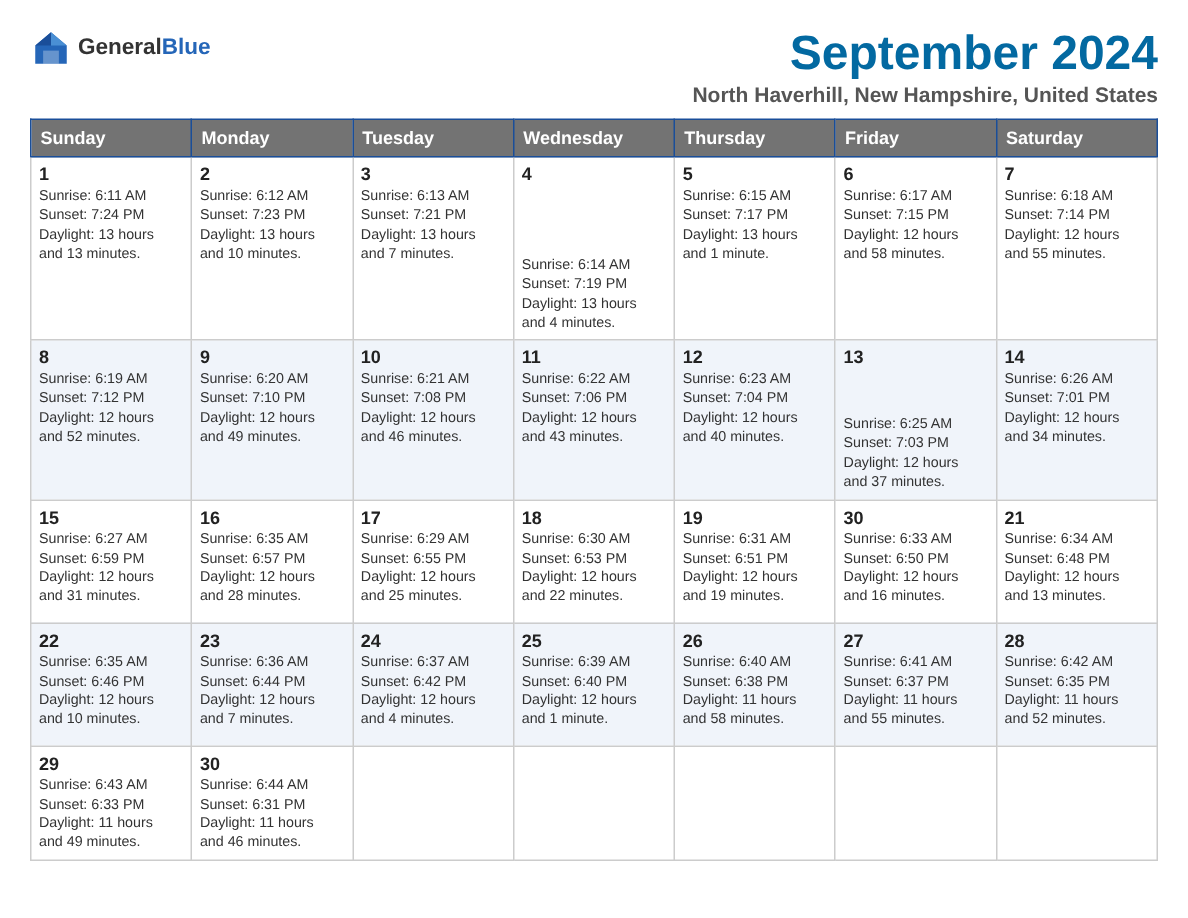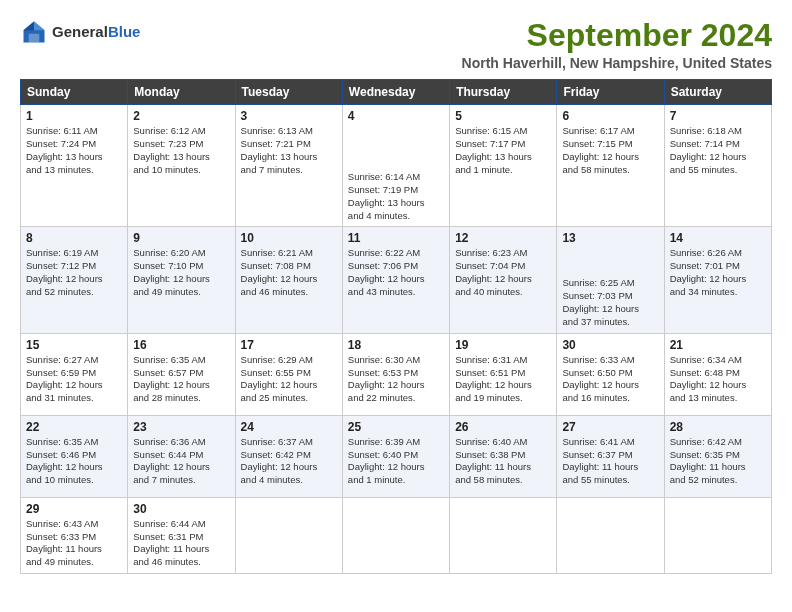--- a/index.html
+++ b/index.html
@@ -43,37 +43,37 @@
     .logo-icon {
       width: 28px;
       height: 28px;
     }
     .title-block {
       text-align: right;
     }
     .month-title {
       font-size: 32px;
       font-weight: bold;
-      color: #4d7c0f;
+      color: #0369a1;
       line-height: 1.1;
     }
     .location {
       font-size: 14px;
       color: #555;
       margin-top: 2px;
       font-weight: bold;
     }
     .calendar {
       width: 100%;
       border-collapse: collapse;
       margin-top: 8px;
       font-size: 11px;
     }
     .calendar th {
-      background: #404040;
+      background: #737373;
       color: #fff;
       text-align: left;
       padding: 5px 6px;
       font-size: 12px;
       font-weight: bold;
       border: 1px solid #1a4e99;
     }
     .calendar td {
       width: calc(100% / 7);
       vertical-align: top;

